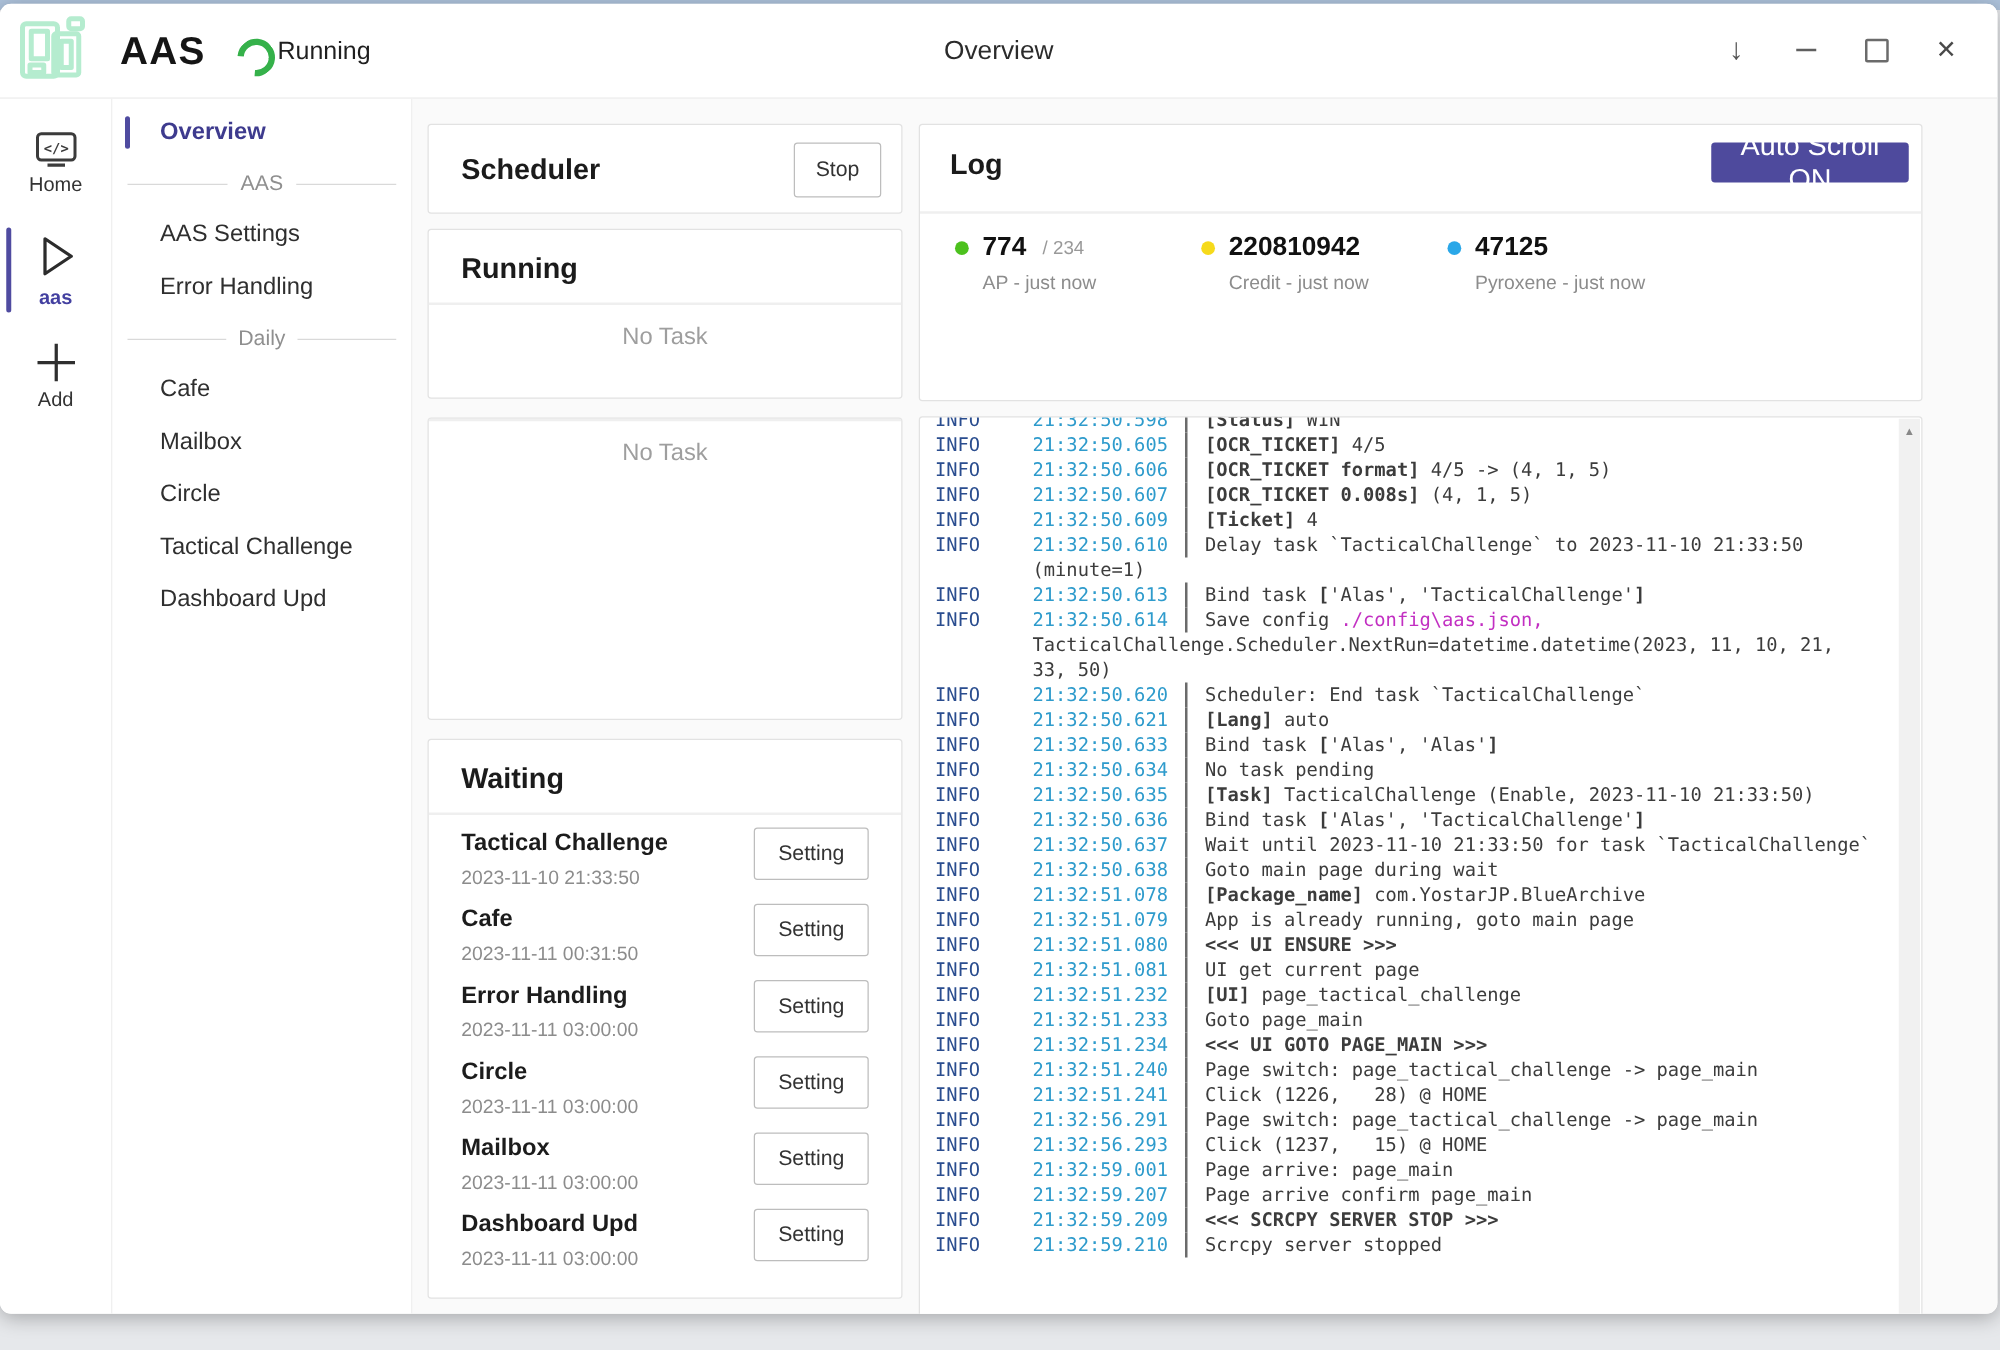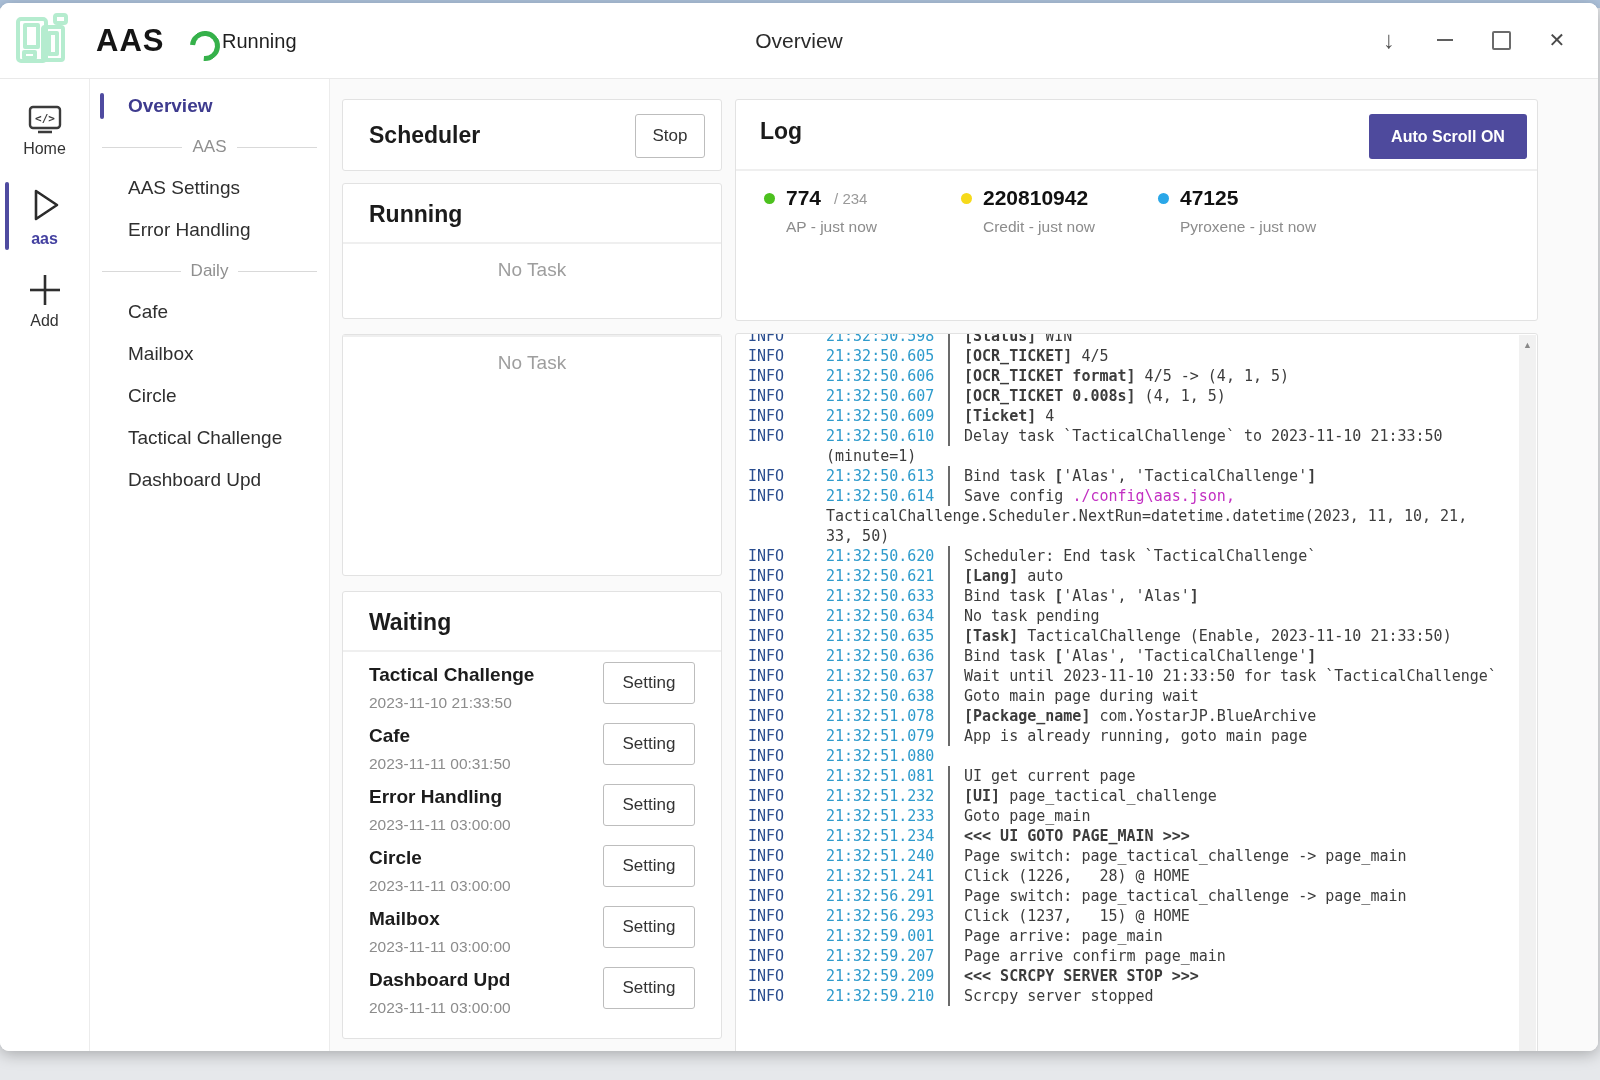--- a/index.html
+++ b/index.html
@@ -59,22 +59,22 @@
 
   .card-waiting{left:12px;top:512px;width:380px;height:448px;overflow:hidden;}
   .wait-list{padding:10px 26px 0 26px;}
   .wait-row{display:flex;align-items:flex-start;justify-content:space-between;height:61px;}
   .wait-name{font-size:19px;font-weight:600;color:#1c1c1c;padding-top:2px;}
   .wait-date{font-size:15.5px;color:#8c8c8c;margin-top:8px;}
   .setting-btn{width:92px;height:42px;margin-top:0;}
 
   .card-loghead{left:405px;top:20px;width:803px;height:222px;}
   .card-loghead .card-title{position:absolute;left:24px;top:18px;}
-  .autoscroll-btn{position:absolute;right:10px;top:14px;width:158px;height:45px;background:#4e4a9d;
-    border:none;border-radius:3px;color:#fff;font-size:16px;display:flex;align-items:center;justify-content:center;font-weight:bold;}
+  .autoscroll-btn{position:absolute;right:10px;top:14px;width:158px;height:32px;background:#4e4a9d;
+    border:none;border-radius:3px;color:#fff;font-size:23px;display:flex;align-items:center;justify-content:center;}
   .loghead-divider{position:absolute;left:0;right:0;top:69px;height:2px;background:#efefef;}
   .stats{position:absolute;left:28px;top:86px;display:flex;}
   .stat{width:197px;}
   .stat-line1{display:flex;align-items:center;gap:11px;}
   .dot{width:11px;height:11px;border-radius:50%;flex:0 0 11px;}
   .stat-val{font-size:21px;font-weight:700;color:#111;}
   .stat-suffix{font-size:15px;color:#999;margin-left:2px;}
   .stat-label{font-size:15.5px;color:#8c8c8c;margin-top:8px;padding-left:22px;}
 
   .card-logview{left:405px;top:254px;width:803px;height:912px;overflow:hidden;padding:0;}
@@ -374,20 +374,21 @@
             <span class="lmsg"><span class="s-b">[Package_name]</span><span> com.YostarJP.BlueArchive</span></span>
           </div>
           <div class="lrow">
             <span class="llev">INFO</span>
             <span class="ltime">21:32:51.079</span>
             <span class="lmsg"><span>App is already running, goto main page</span></span>
           </div>
           <div class="lrow">
             <span class="llev">INFO</span>
             <span class="ltime">21:32:51.080</span>
+            <span class="lmsg"><span class="s-b">&lt;&lt;&lt; UI ENSURE &gt;&gt;&gt;</span></span>
           </div>
           <div class="lrow">
             <span class="llev">INFO</span>
             <span class="ltime">21:32:51.081</span>
             <span class="lmsg"><span>UI get current page</span></span>
           </div>
           <div class="lrow">
             <span class="llev">INFO</span>
             <span class="ltime">21:32:51.232</span>
             <span class="lmsg"><span class="s-b">[UI]</span><span> page_tactical_challenge</span></span>

